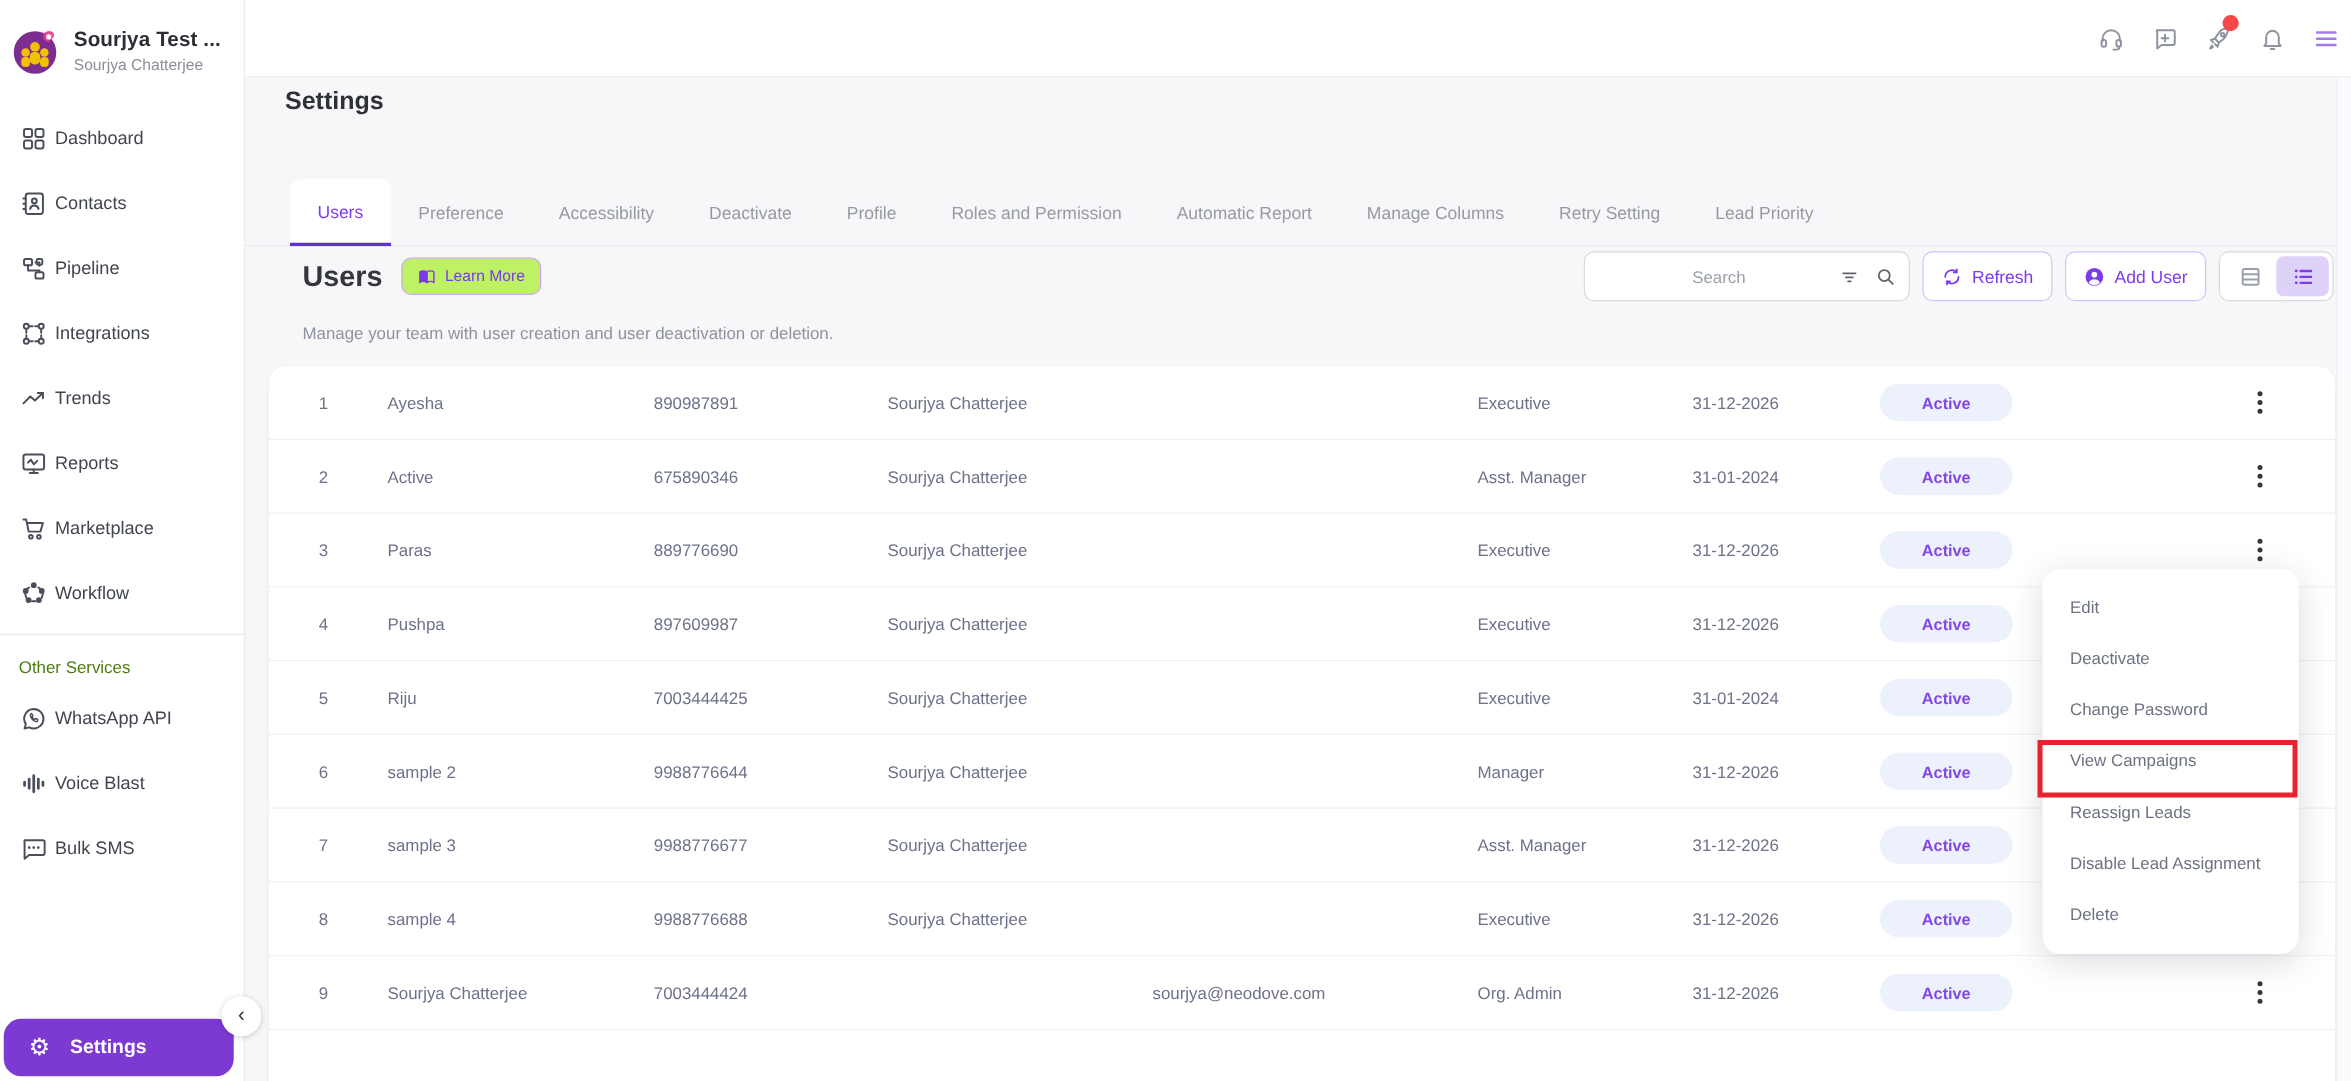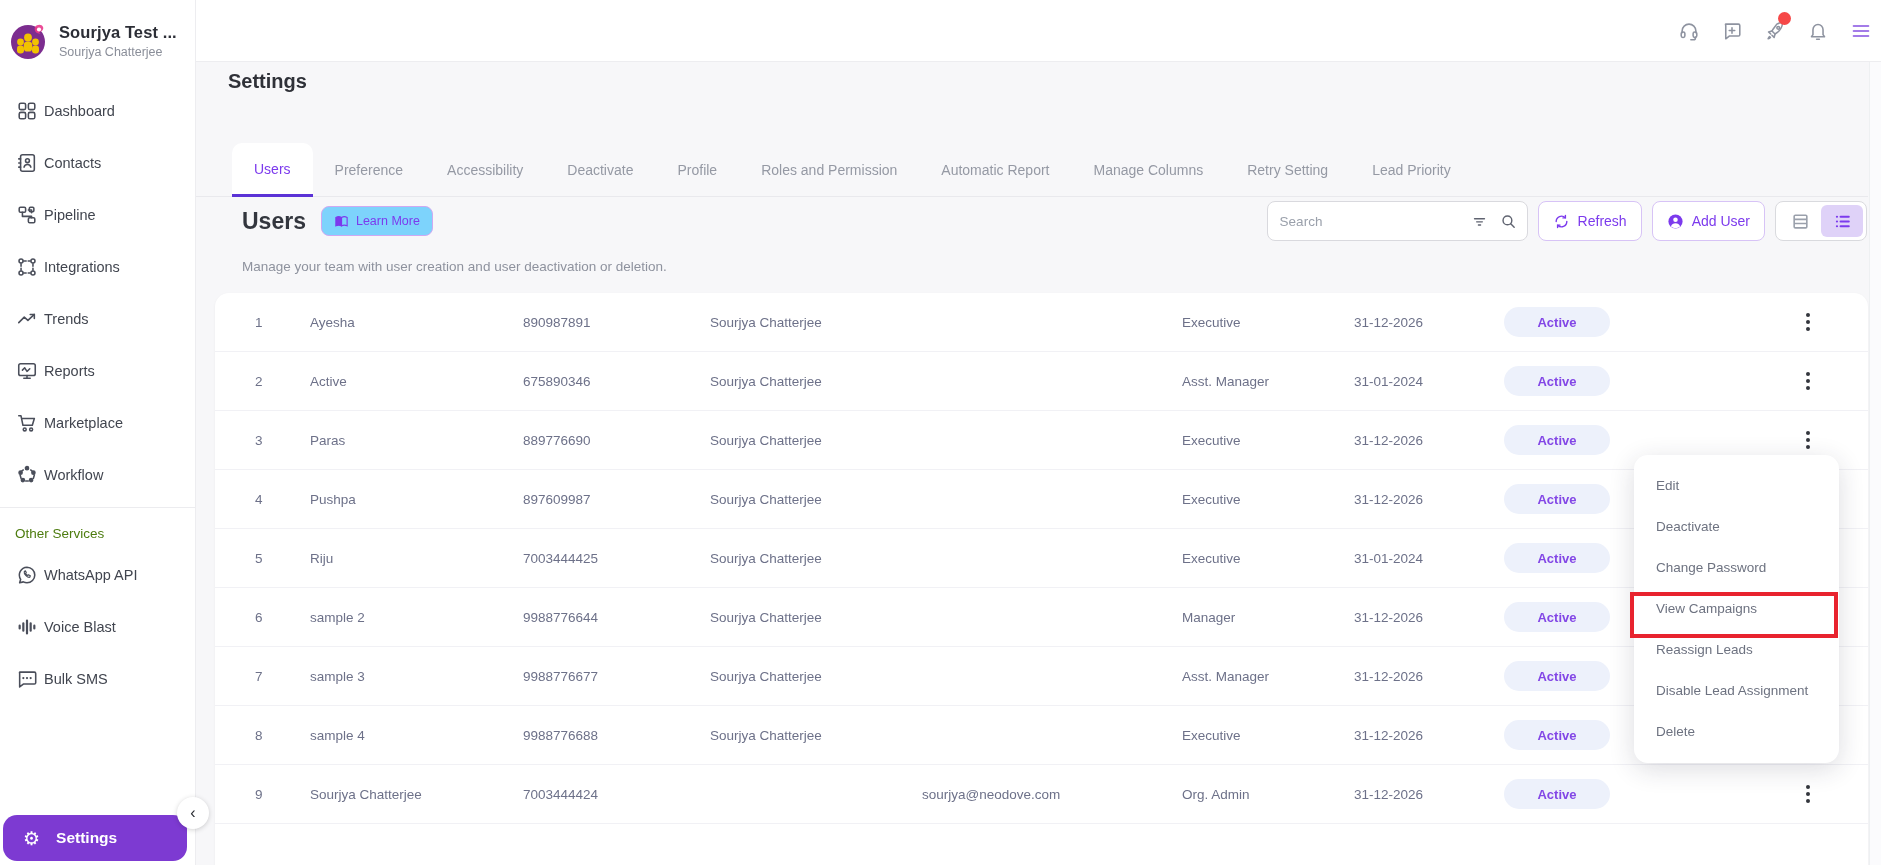--- a/index.html
+++ b/index.html
@@ -38,27 +38,27 @@
   .scroll-strip { position:absolute; right:0; top:62px; width:12px; height:803px; background:#fbfbfd; border-left:1px solid #eef0f2; z-index:7; }
   .page-title { position:absolute; left:33px; top:8px; font-size:20px; font-weight:bold; color:#2f3138; }
 
   .tabbar { position:absolute; left:0; top:81px; width:1673px; height:54px; border-bottom:1px solid #e9e9ed; display:flex; align-items:stretch; padding-left:37px; }
   .tab { display:flex; align-items:center; padding:0 22px; font-size:14px; color:#9599a4; cursor:pointer; white-space:nowrap; }
   .tab.active { background:#fff; color:#7c3aed; border-radius:10px 10px 0 0; border-bottom:3px solid #5b32d6; margin-bottom:-1px; font-weight:500; }
 
   .section-row { position:absolute; left:47px; right:14px; top:138px; height:42px; display:flex; align-items:center; justify-content:space-between; }
   .section-left { display:flex; align-items:center; gap:15px; }
   .section-title { font-size:23px; font-weight:600; color:#33363e; }
-  .learn-more { display:flex; align-items:center; gap:7px; height:30px; padding:0 12px; border:1px solid #cfa9f2; border-radius:8px; background:#7dd3fc; color:#7c3aed; font-size:12.5px; cursor:pointer; }
+  .learn-more { display:flex; align-items:center; gap:7px; height:30px; padding:0 12px; border:1px solid #cfa9f2; border-radius:8px; background:#bef264; color:#7c3aed; font-size:12.5px; cursor:pointer; }
   .learn-more svg { width:15px; height:15px; }
   .section-sub { position:absolute; left:47px; top:197px; font-size:13.5px; color:#8e929e; }
 
   .controls { display:flex; align-items:center; gap:10px; }
   .search-box { display:flex; align-items:center; width:261px; height:40px; background:#fff; border:1px solid #d9d9de; border-radius:8px; padding:0 10px 0 12px; }
-  .search-box input { border:none; outline:none; flex:1; font-size:13.5px; color:#3c3f48; font-family:"Liberation Sans",sans-serif; background:transparent; }
+  .search-box input { border:none; outline:none; flex:1; font-size:13.5px; color:#3c3f48; font-family:"Liberation Sans",sans-serif; background:transparent;text-align:center; }
   .search-box input::placeholder { color:#9aa0ab; }
   .search-icons { display:flex; align-items:center; gap:12px; color:#5f6370; }
   .search-icons svg { width:17px; height:17px; }
   .btn-outline { display:flex; align-items:center; gap:8px; height:40px; padding:0 14px; background:#fff; border:1px solid #d7c3f6; border-radius:8px; color:#7c3aed; font-size:14px; font-weight:500; cursor:pointer; white-space:nowrap; }
   .btn-outline svg { width:17px; height:17px; }
   .view-toggle { display:flex; align-items:center; height:40px; background:#fff; border:1px solid #d9dade; border-radius:8px; padding:3px; }
   .toggle-seg { width:42px; height:32px; display:flex; align-items:center; justify-content:center; border-radius:6px; cursor:pointer; color:#9aa0ab; }
   .toggle-seg svg { width:19px; height:19px; }
   .toggle-seg.active { background:#dfd2f8; color:#7c3aed; }
 

